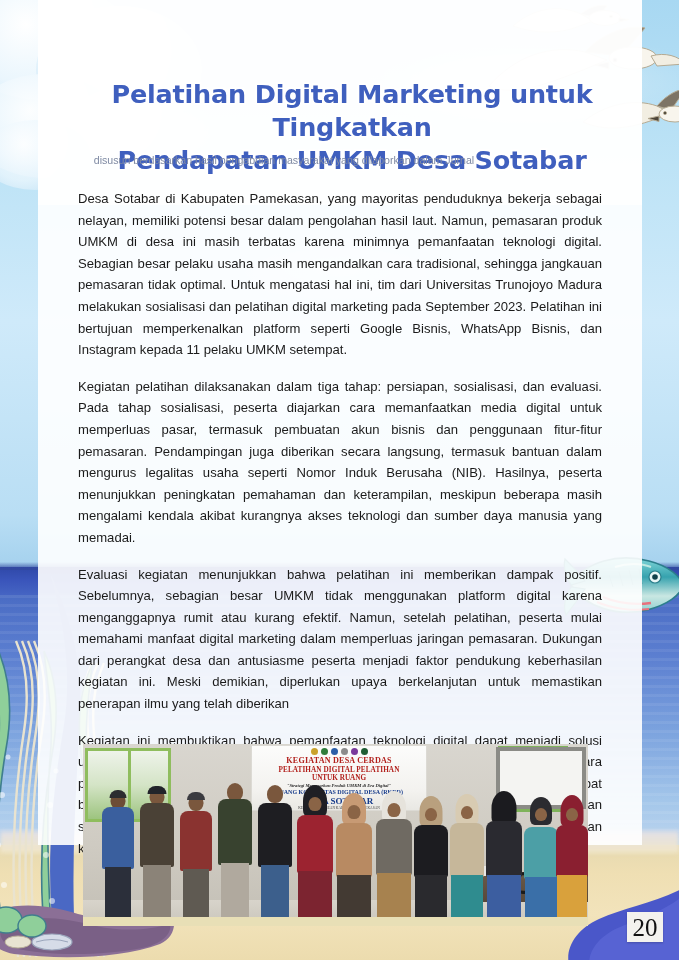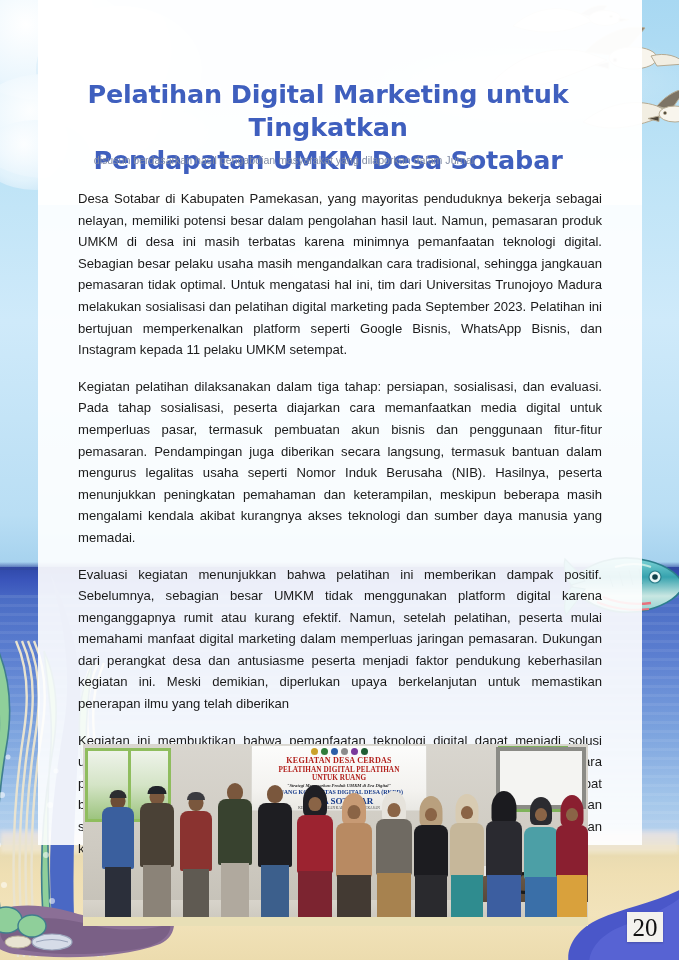--- a/index.html
+++ b/index.html
@@ -85,21 +85,21 @@
   .panel{
     position:absolute; left:38px; top:0; width:604px; height:845px;
     background:rgba(255,255,255,.90);
   }
   .panel-top{
     position:absolute; left:38px; top:0; width:604px; height:205px;
     background:rgba(255,255,255,.72);
   }
 
   
-  .title-wrap{ position:absolute; left:26px; top:78px; width:604px; text-align:center; }
+  .title-wrap{ position:absolute; left:50px; top:78px; width:604px; text-align:center; }
   .title{
     font-family:"DejaVu Sans", sans-serif;
     font-weight:bold;
     font-size:25.5px;
     line-height:33px;
     letter-spacing:-.2px;
     color:#3f5fbe;
     text-shadow:
       -1.6px -1.6px 0 #fff, 1.6px -1.6px 0 #fff,
       -1.6px  1.6px 0 #fff, 1.6px  1.6px 0 #fff,

